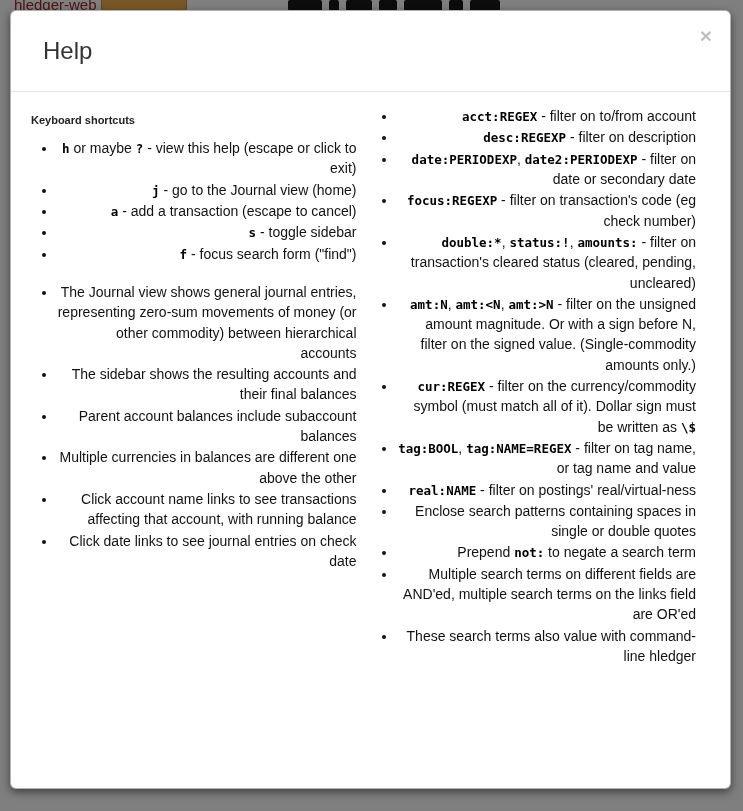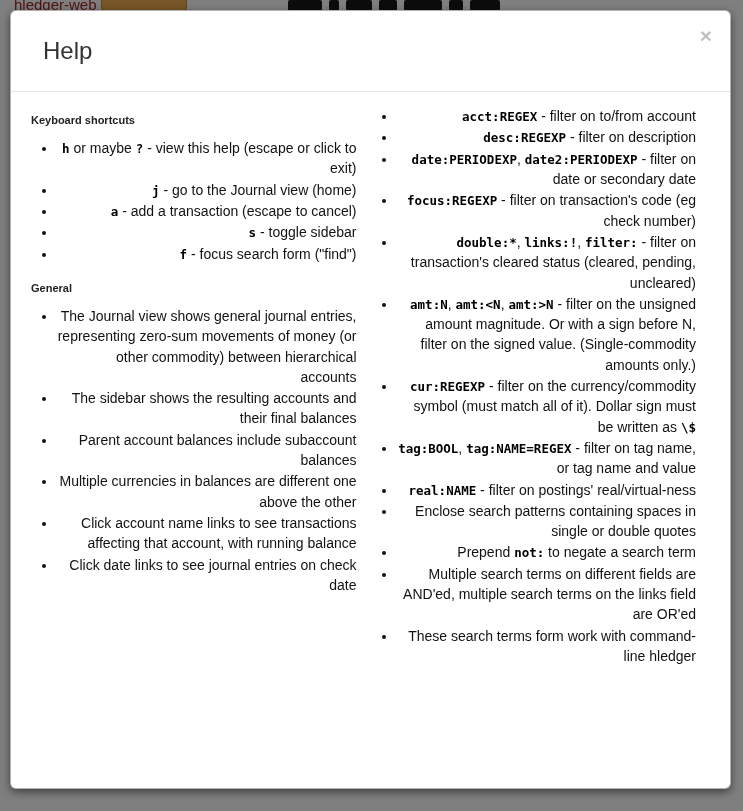--- a/index.html
+++ b/index.html
@@ -104,44 +104,43 @@
         <h4 class="section-title">Keyboard shortcuts</h4>
         <ul class="help-list">
             <li><code>h</code> or maybe <code>?</code> - view this help (escape or click to exit)</li>
             <li><code>j</code> - go to the Journal view (home)</li>
             <li><code>a</code> - add a transaction (escape to cancel)</li>
             <li><code>s</code> - toggle sidebar</li>
             <li><code>f</code> - focus search form ("find")</li>
           </ul>
       </section>
       <section>
-        <h4 class="section-title">General</h4>
         <ul class="help-list">
             <li>The Journal view shows general journal entries, representing zero-sum movements of money (or other commodity) between hierarchical accounts</li>
             <li>The sidebar shows the resulting accounts and their final balances</li>
             <li>Parent account balances include subaccount balances</li>
             <li>Multiple currencies in balances are different one above the other</li>
             <li>Click account name links to see transactions affecting that account, with running balance</li>
             <li>Click date links to see journal entries on check date</li>
           </ul>
       </section>
     </div>
     <div class="help-col">
       <section>
         <ul class="help-list">
             <li><code>acct:REGEX</code> - filter on to/from account</li>
             <li><code>desc:REGEXP</code> - filter on description</li>
             <li><code>date:PERIODEXP</code>, <code>date2:PERIODEXP</code> - filter on date or secondary date</li>
             <li><code>focus:REGEXP</code> - filter on transaction's code (eg check number)</li>
-            <li><code>double:*</code>, <code>links:!</code>, <code>filter:</code> - filter on transaction's cleared status (cleared, pending, uncleared)</li>
+            <li><code>double:*</code>, <code>status:!</code>, <code>amounts:</code> - filter on transaction's cleared status (cleared, pending, uncleared)</li>
             <li><code>amt:N</code>, <code>amt:&lt;N</code>, <code>amt:&gt;N</code> - filter on the unsigned amount magnitude. Or with a sign before N, filter on the signed value. (Single-commodity amounts only.)</li>
-            <li><code>cur:REGEXP</code> - filter on the currency/commodity symbol (must match all of it). Dollar sign must be written as <code>\$</code></li>
+            <li><code>cur:REGEX</code> - filter on the currency/commodity symbol (must match all of it). Dollar sign must be written as <code>\$</code></li>
             <li><code>tag:BOOL</code>, <code>tag:NAME=REGEX</code> - filter on tag name, or tag name and value</li>
             <li><code>real:NAME</code> - filter on postings' real/virtual-ness</li>
             <li>Enclose search patterns containing spaces in single or double quotes</li>
             <li>Prepend <code>not:</code> to negate a search term</li>
             <li>Multiple search terms on different fields are AND'ed, multiple search terms on the links field are OR'ed</li>
-            <li>These search terms form work with command-line hledger</li>
+            <li>These search terms also value with command-line hledger</li>
           </ul>
       </section>
     </div>
   </div>
 </div>
 
 </body></html>

